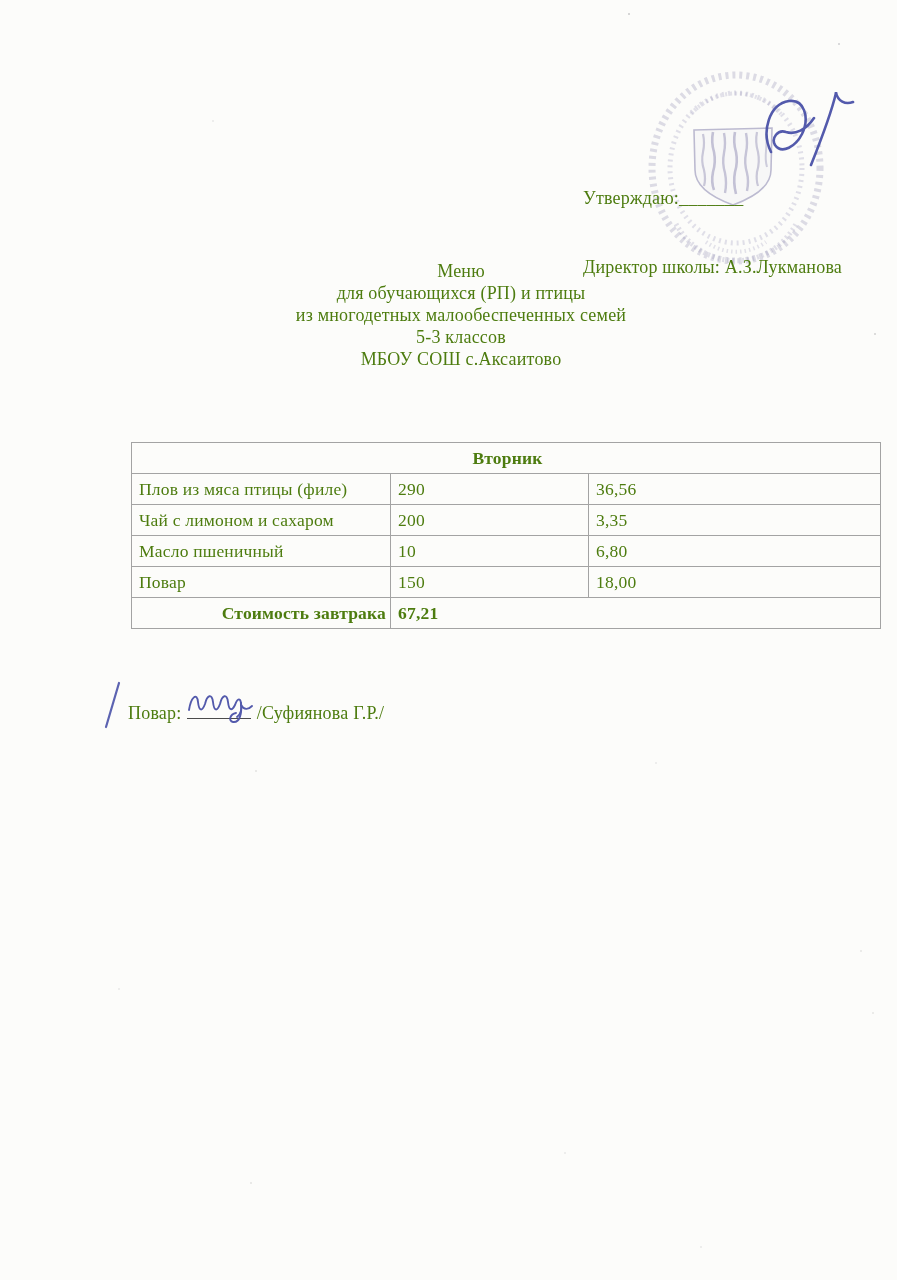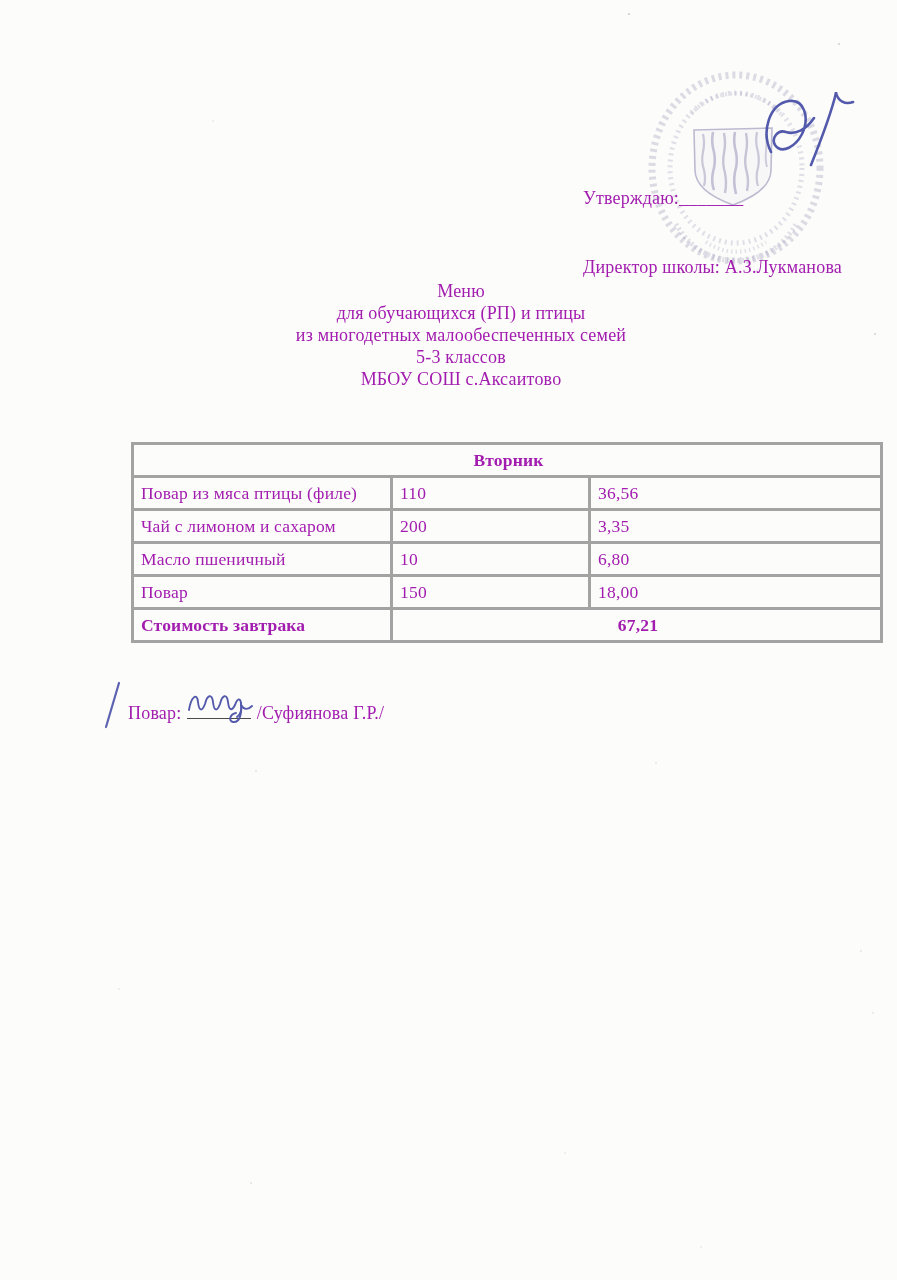--- a/index.html
+++ b/index.html
@@ -1,46 +1,46 @@
 <!DOCTYPE html>
 <html><head>
 <meta charset="utf-8">
 <style>
   html,body{margin:0;padding:0;background:#e8e8e8;}
   .page{
     position:relative;width:897px;height:1280px;margin:0 auto;
     background:#fcfcfa;overflow:hidden;
     font-family:"Liberation Serif","DejaVu Serif",serif;
-    color:#a21caf;
+    color:#4d7c0f;
   }
   
   .noise{position:absolute;left:0;top:0;width:2px;height:2px;border-radius:50%;background:transparent;
     box-shadow:628px 13px 0 0 rgba(95,95,100,.32),838px 43px 0 0 rgba(95,95,100,.28),
       874px 333px 0 0 rgba(100,100,105,.28),212px 120px 0 0 rgba(120,120,125,.14),
       255px 770px 0 0 rgba(110,110,115,.18),655px 762px 0 0 rgba(120,120,125,.14),
       860px 950px 0 0 rgba(110,110,115,.16),118px 988px 0 0 rgba(120,120,125,.14),
       250px 1182px 0 0 rgba(110,110,115,.18),564px 1152px 0 0 rgba(120,120,125,.14),
       872px 1012px 0 0 rgba(110,110,115,.16),700px 1246px 0 0 rgba(120,120,125,.14);}
   
   .stamp{position:absolute;left:636px;top:64px;width:200px;height:210px;}
   
   .sig-director{position:absolute;left:757px;top:92px;width:100px;height:80px;}
   
   .approval{position:absolute;left:583px;top:141px;font-size:18px;line-height:23px;letter-spacing:.2px;white-space:pre;}
   
-  .title{position:absolute;left:0;top:280px;width:100%;box-sizing:border-box;padding-left:25px;
+  .title{position:absolute;left:0;top:260px;width:100%;box-sizing:border-box;padding-left:25px;
     text-align:center;font-size:18px;line-height:22px;letter-spacing:.2px;}
   .title div{white-space:pre-wrap;}
   
   table.menu{position:absolute;left:131px;top:442px;width:749px;table-layout:fixed;
     border-collapse:collapse;font-size:17.5px;letter-spacing:.2px;}
-  table.menu td{border:3px solid #a3a3a3;height:30px;vertical-align:middle;padding:0 4px 0 7px;}
+  table.menu td{border:1px solid #a3a3a3;height:30px;vertical-align:middle;padding:0 4px 0 7px;}
   td.day{font-weight:bold;text-align:center;}
-  td.total-label{font-weight:bold;text-align:left;padding-left:0;}
-  td.total-value{font-weight:bold;text-align:center;padding-left:198px;}
+  td.total-label{font-weight:bold;text-align:right;padding-left:0;}
+  td.total-value{font-weight:bold;text-align:left;padding-left:198px;}
   
   .cook{position:absolute;left:128px;top:694px;font-size:18px;letter-spacing:.2px;white-space:nowrap;margin-top:6px;}
   .cook .sig-underline{display:inline-block;position:relative;width:64px;height:18px;
     border-bottom:1px solid #4b4b4b;vertical-align:baseline;margin:0 1px;}
   .cook .sig-cook{position:absolute;left:-2px;bottom:-7px;width:70px;height:42px;}
   .stray-stroke{position:absolute;left:103px;top:681px;width:20px;height:48px;}
 </style>
 </head>
 <body>
 
@@ -93,22 +93,22 @@
     <colgroup>
         <col style="width:259px">
         <col style="width:198px">
         <col style="width:292px">
       </colgroup>
     <tbody>
         <tr>
       <td class="day" colspan="3">Вторник</td>
     </tr>
     <tr>
-      <td>Повар из мяса птицы (филе)</td>
-      <td>110</td>
+      <td>Плов из мяса птицы (филе)</td>
+      <td>290</td>
       <td>36,56</td>
     </tr>
     <tr>
       <td>Чай с лимоном и сахаром</td>
       <td>200</td>
       <td>3,35</td>
     </tr>
     <tr>
       <td>Масло пшеничный</td>
       <td>10</td>

